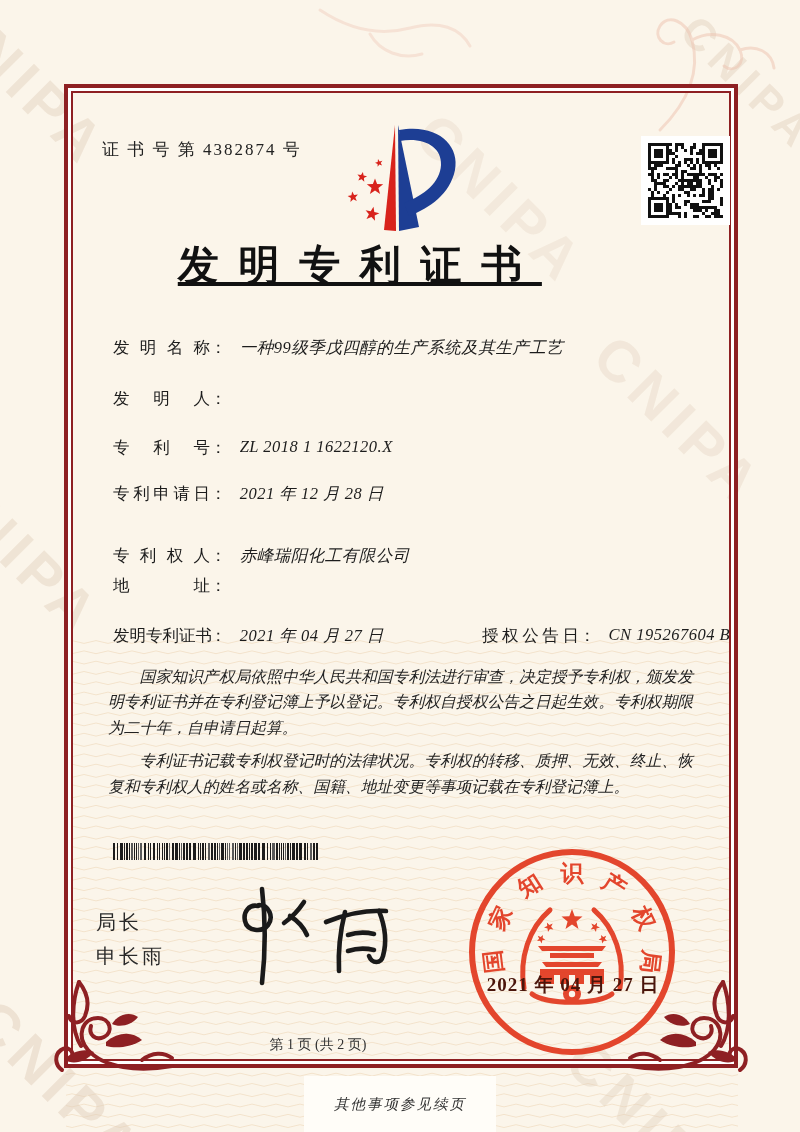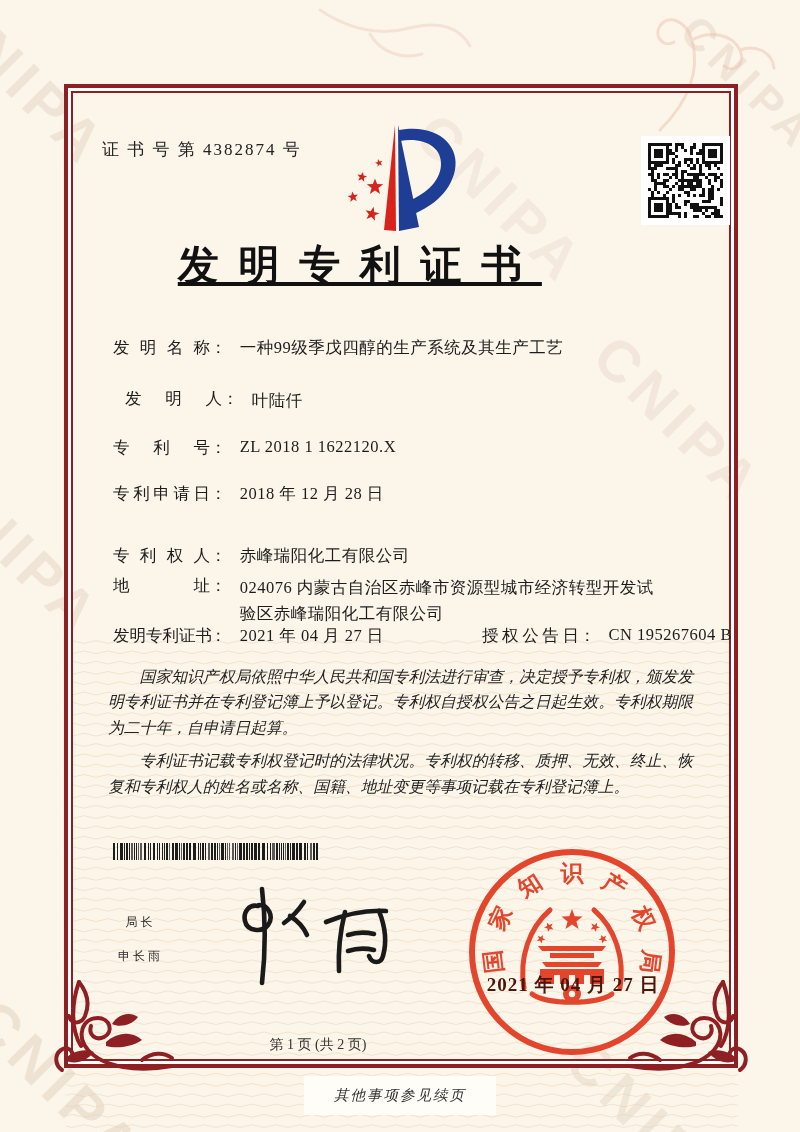--- a/index.html
+++ b/index.html
@@ -17,41 +17,41 @@
   
   .cert-no{position:absolute;left:102px;top:138px;font-size:17px;color:#222;letter-spacing:2px;}
   .title{position:absolute;left:0;top:238px;width:700px;text-align:center;font-size:41px;font-weight:600;
          color:#111;letter-spacing:.48em;text-indent:.48em;text-decoration:underline;}
   .qr-box{position:absolute;left:641px;top:136px;width:89px;height:89px;background:#fff;}
   .qr-box svg{position:absolute;left:7px;top:7px;}
   
   .row{position:absolute;left:113px;font-size:16.5px;color:#1c1c1c;white-space:nowrap;}
   .lbl{display:inline-block;width:97px;text-align:justify;text-align-last:justify;vertical-align:top;font-family:Liberation Mono, monospace;}
   .colon{vertical-align:top;}
-  .val{display:inline-block;margin-left:9px;vertical-align:top;white-space:normal;letter-spacing:.5px;}
+  .val{display:inline-block;margin-left:9px;vertical-align:top;white-space:normal;letter-spacing:.5px;font-style:italic;}
   .val div{line-height:26px;}
   .cell2{margin-left:94px;}
   
   .paras{position:absolute;left:100px;top:656px;width:601px;font-size:15.8px;line-height:25.4px;
          color:#222;text-align:justify;font-style:italic;}
   .paras p{margin:8px;text-indent:2em;}
   
   .barcode{position:absolute;left:113px;top:843px;}
   
-  .signer{position:absolute;left:118px;top:905px;font-family:"Liberation Sans","DejaVu Sans",sans-serif;
-          font-size:12px;color:#2a2a2a;letter-spacing:3px;line-height:34px;text-align:center;}
+  .signer{position:absolute;left:96px;top:905px;font-family:"Liberation Sans","DejaVu Sans",sans-serif;
+          font-size:20px;color:#2a2a2a;letter-spacing:3px;line-height:34px;}
   .sig-svg{position:absolute;left:228px;top:882px;}
   
   .seal-svg{position:absolute;left:462px;top:842px;opacity:.93;}
   .seal-date{position:absolute;left:473px;top:972px;width:200px;text-align:center;font-size:19px;
              font-weight:bold;color:#4a150b;letter-spacing:1px;}
   
   .page-info{position:absolute;left:0;top:1036px;width:636px;text-align:center;font-size:14px;color:#333;}
   .note-box{position:absolute;left:0;top:1076px;width:800px;text-align:center;}
-  .note-box span{display:inline-block;background:#fffdf8;padding:10px 30px;font-size:14.5px;
+  .note-box span{display:inline-block;background:#fffdf8;padding:19px 30px;font-size:14.5px;
                  color:#333;font-style:italic;letter-spacing:2px;}
   .deco{position:absolute;pointer-events:none;}
 </style>
 </head>
 <body>
 
 <div class="page">
 
   <svg class="abs deco" width="800" height="1132" style="left:0;top:0;">
     <g id="waves" fill="none" stroke-width="1" opacity="0.6" stroke="#eed7b8">
@@ -491,44 +491,39 @@
         <rect x="72" y="72" width="3" height="3" fill="#111"></rect>
       </svg>
   </div>
 
   <div class="title">发明专利证书</div>
 
   <div class="row" style="top:337px;">
     <span class="lbl">发 明 名 称</span><span class="colon">：</span>
     <span class="val">一种99级季戊四醇的生产系统及其生产工艺</span>
   </div>
-  <div class="row" style="top:388px;margin-left:12px;">
+  <div class="row" style="top:388px;">
     <span class="lbl">发 明 人</span><span class="colon">：</span>
     <span class="val">
-      <div>叶陆仟</div>
     </span>
   </div>
   <div class="row" style="top:437px;">
     <span class="lbl">专 利 号</span><span class="colon">：</span>
     <span class="val">ZL 2018 1 1622120.X</span>
   </div>
   <div class="row" style="top:483px;">
     <span class="lbl">专利申请日</span><span class="colon">：</span>
-    <span class="val">2018 年 12 月 28 日</span>
+    <span class="val">2021 年 12 月 28 日</span>
   </div>
   <div class="row" style="top:529px;margin-top:16px;">
     <span class="lbl">专 利 权 人</span><span class="colon">：</span>
     <span class="val">赤峰瑞阳化工有限公司</span>
   </div>
   <div class="row" style="top:575px;">
     <span class="lbl">地 址</span><span class="colon">：</span>
-    <span class="val">
-      <div>024076  内蒙古自治区赤峰市资源型城市经济转型开发试</div>
-      <div>验区赤峰瑞阳化工有限公司</div>
-    </span>
   </div>
   <div class="row" style="top:625px;">
     <span>
       <span class="lbl">发明专利证书</span><span class="colon">：</span>
       <span class="val">2021 年 04 月 27 日</span>
     </span>
     <span class="cell2">
       <span class="lbl">授权公告日</span><span class="colon">：</span>
       <span class="val">CN 195267604 B</span>
     </span>

